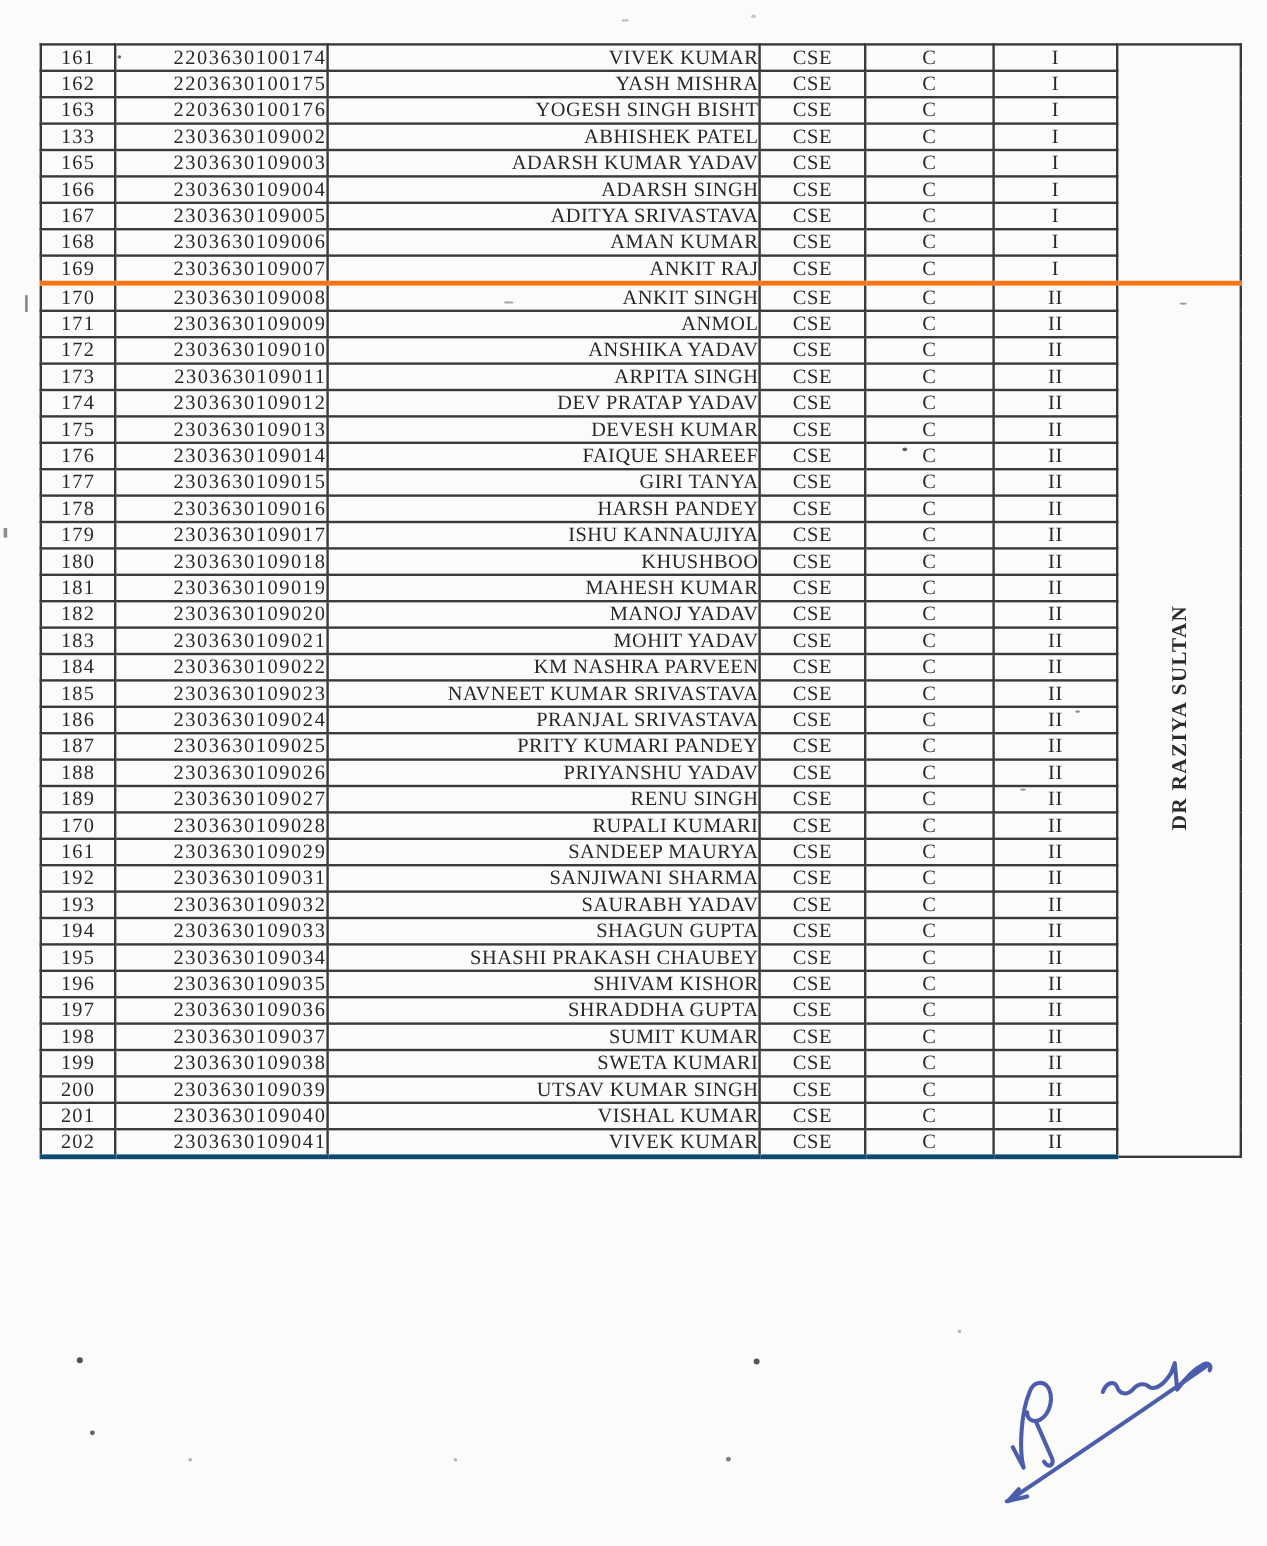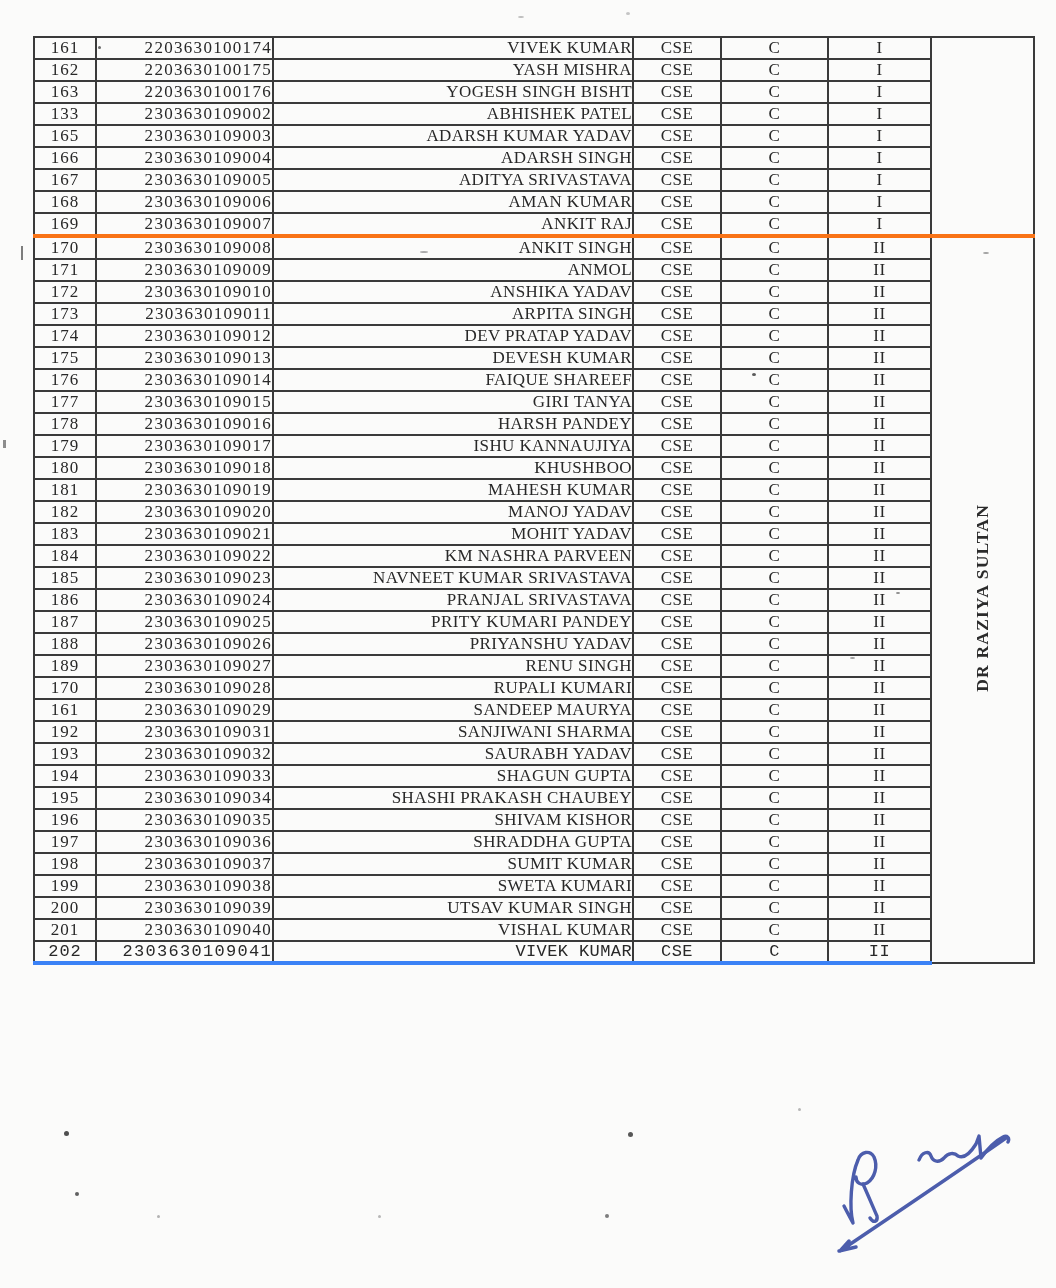--- a/index.html
+++ b/index.html
@@ -21,21 +21,21 @@
     border:2px solid #3a3a3a;
     font-size:17px;color:#282828;
     padding:0;vertical-align:middle;
     white-space:nowrap;overflow:hidden;
   }
   td.c0{text-align:center;letter-spacing:1px;}
   td.c1{text-align:right;letter-spacing:1.3px;}
   td.c2{text-align:right;padding-left:7px;letter-spacing:.4px;}
   td.c3,td.c4,td.c5{text-align:center;letter-spacing:.5px;}
   tr:first-child td{border-top:2.5px solid #3a3a3a;}
-  tr:last-child td{border-bottom:4px solid #3b82f6;font-family:Liberation Mono, monospace;}
+  tr:last-child td{border-bottom:4px solid #0c4a6e;}
   td.c0{border-left:4px solid #3a3a3a;}
   tr.thick-top td{border-top:4px solid #f97316;}
   td.t-col{border-right:4.5px solid #2f2f2f;}
   td.t-empty{border-top-style:hidden;}
   td.t-name{text-align:center;}
   .v-text{
     display:inline-block;
     writing-mode:vertical-rl;transform:rotate(180deg);
     font-weight:700;font-size:17.5px;letter-spacing:1.2px;
     color:#2b2b2b;white-space:nowrap;

